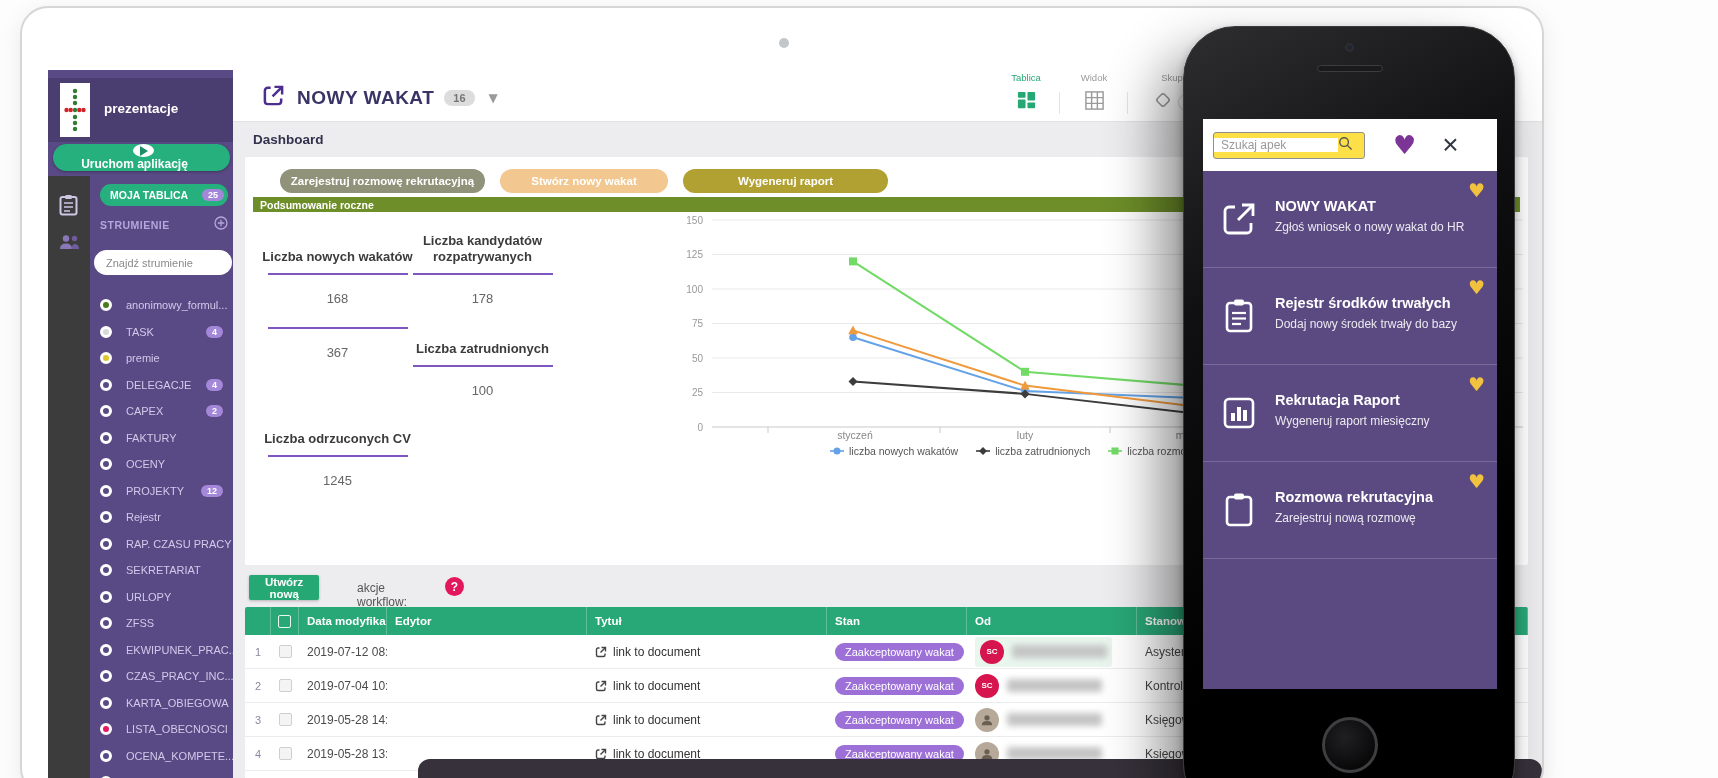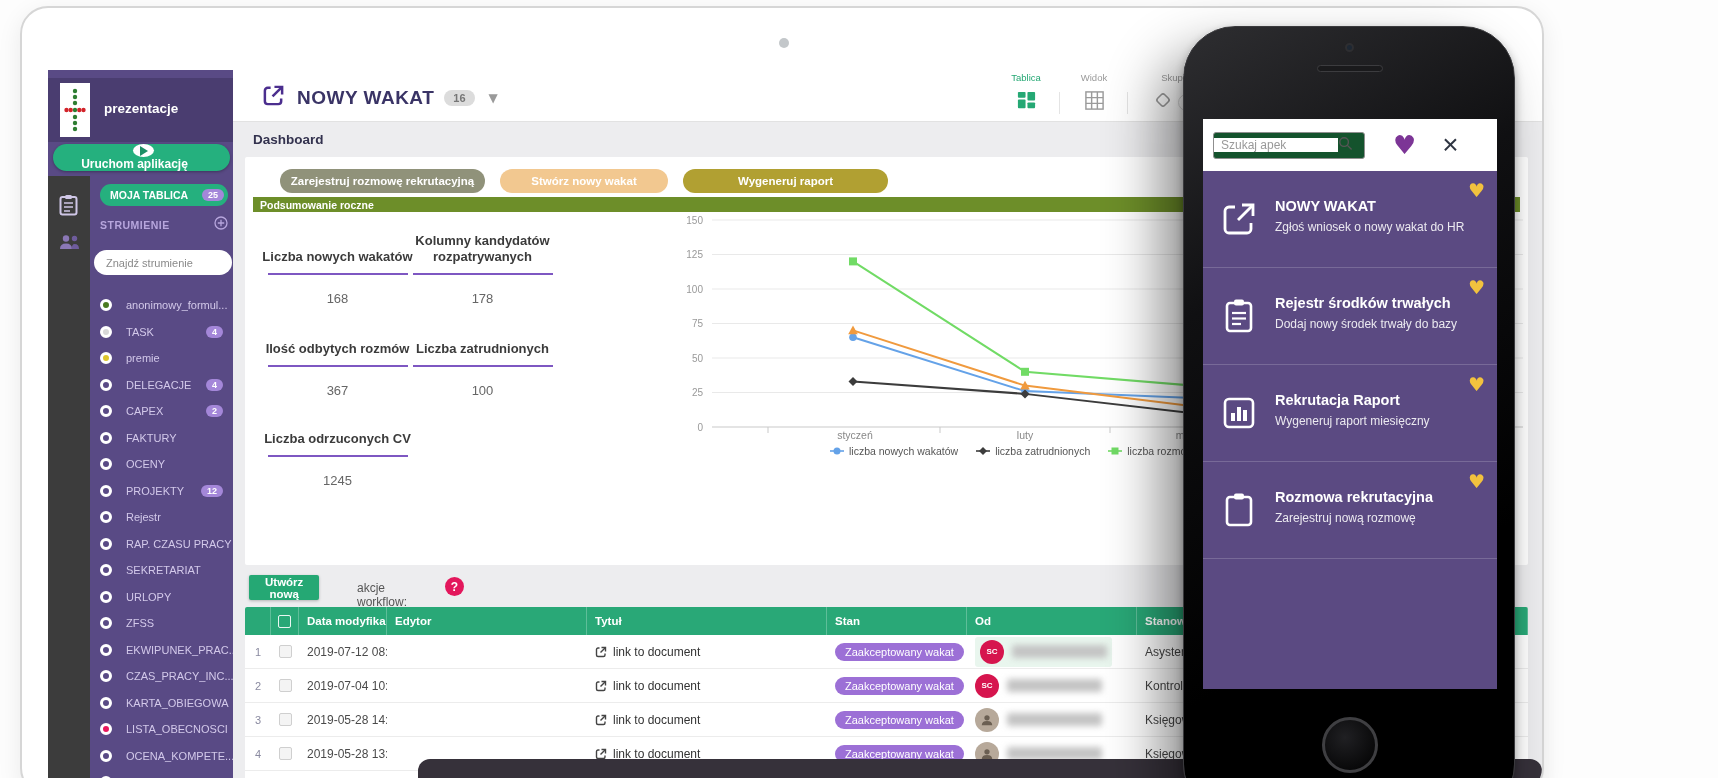--- a/index.html
+++ b/index.html
@@ -132,21 +132,21 @@
     border:1px solid #3a3a3d; }
   .ph-cam { position:absolute; left:161px; top:16px; width:9px; height:9px; border-radius:50%;
     background:#1d2733; border:2px solid #2e2e31; }
   .ph-speaker { position:absolute; left:133px; top:38px; width:66px; height:7px; border-radius:4px;
     background:#1a1a1c; border:1px solid #3c3c3f; }
   .screen { position:absolute; left:19px; top:92px; width:294px; height:570px; background:#5b4a82;
     overflow:hidden; }
   .scr-top { position:absolute; left:0; top:0; width:100%; height:52px; background:#fff;
     display:flex; align-items:center; }
   .ph-search { position:relative; margin-left:10px; width:152px; height:27px; border:1px solid #8f8f8f;
-    border-radius:3px; display:flex; align-items:center; background:#14532d; }
+    border-radius:3px; display:flex; align-items:center; background:#fde047; }
   .ph-search input { border:none; outline:none; width:124px; padding:0 0 0 7px; font-size:12px;
     color:#444; font-family:"Liberation Sans", sans-serif; }
   .ph-search input::placeholder { color:#999; }
   .ph-heart { margin-left:28px; font-family:"DejaVu Sans", sans-serif; font-size:26px; color:#7c3596;
     line-height:1; cursor:pointer; }
   .ph-close { margin-left:26px; font-size:28px; color:#2f3542; line-height:1; cursor:pointer; }
   .app-list { position:absolute; left:0; top:52px; width:100%; }
   .app-item { position:relative; height:97px; border-bottom:1px solid rgba(255,255,255,.18);
     cursor:pointer; }
   .app-item .a-icon { position:absolute; left:16px; top:28px; }
@@ -400,26 +400,25 @@
 
         <div class="summary-bar">Podsumowanie roczne</div>
 
         <div id="stats">
             <div class="stat" style="left: 15px; top: 70px;">
               <div class="stat-label">Liczba nowych wakatów</div>
     <div class="stat-hr"></div>
     <div class="stat-value">168</div>
             </div>
             <div class="stat" style="left: 160px; top: 70px;">
-              <div class="stat-label">Kolumny kandydatów rozpatrywanych</div>
+              <div class="stat-label">Liczba kandydatów rozpatrywanych</div>
     <div class="stat-hr"></div>
     <div class="stat-value">178</div>
             </div>
             <div class="stat" style="left: 15px; top: 162px;">
-              <div class="stat-label">Ilość odbytych rozmów</div>
     <div class="stat-hr"></div>
     <div class="stat-value">367</div>
             </div>
             <div class="stat" style="left: 160px; top: 162px;">
               <div class="stat-label">Liczba zatrudnionych</div>
     <div class="stat-hr"></div>
     <div class="stat-value">100</div>
             </div>
             <div class="stat" style="left: 15px; top: 252px;">
               <div class="stat-label">Liczba odrzuconych CV</div>

